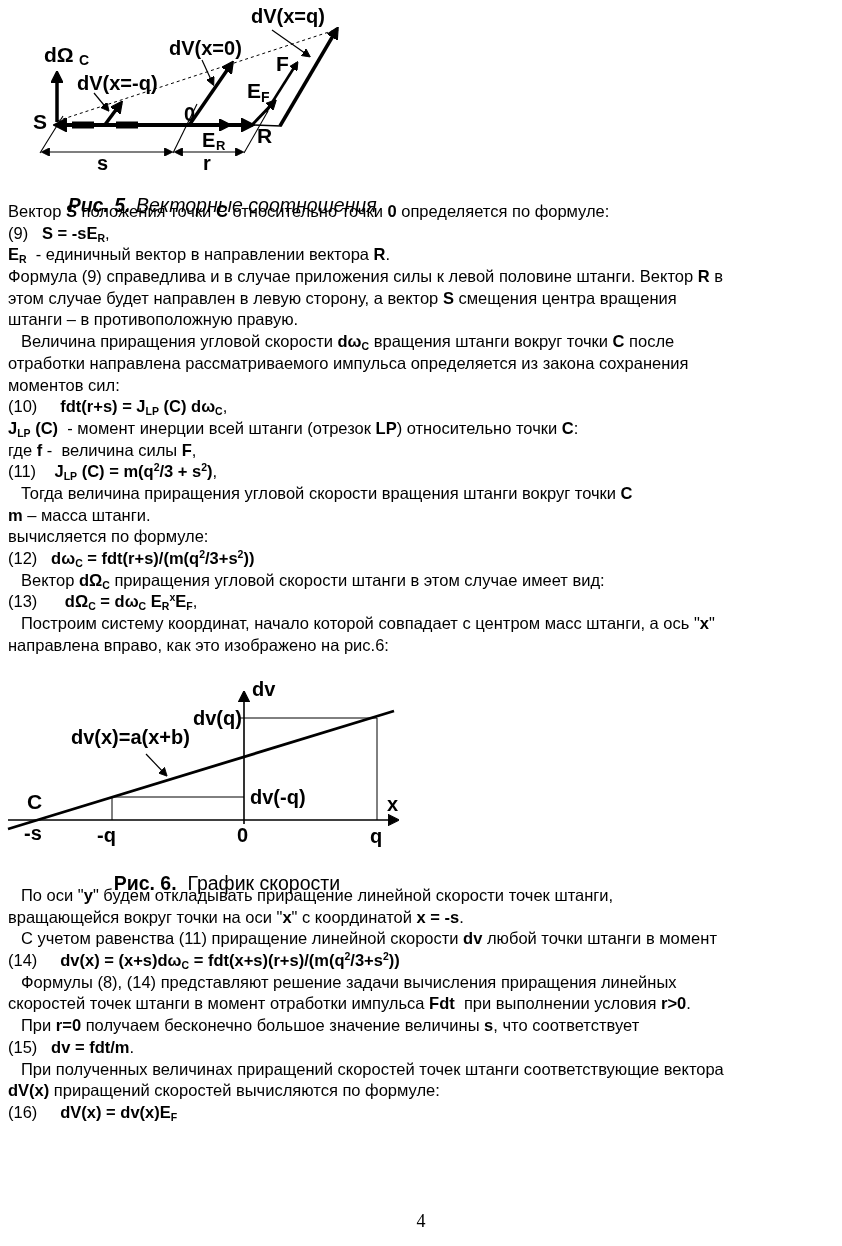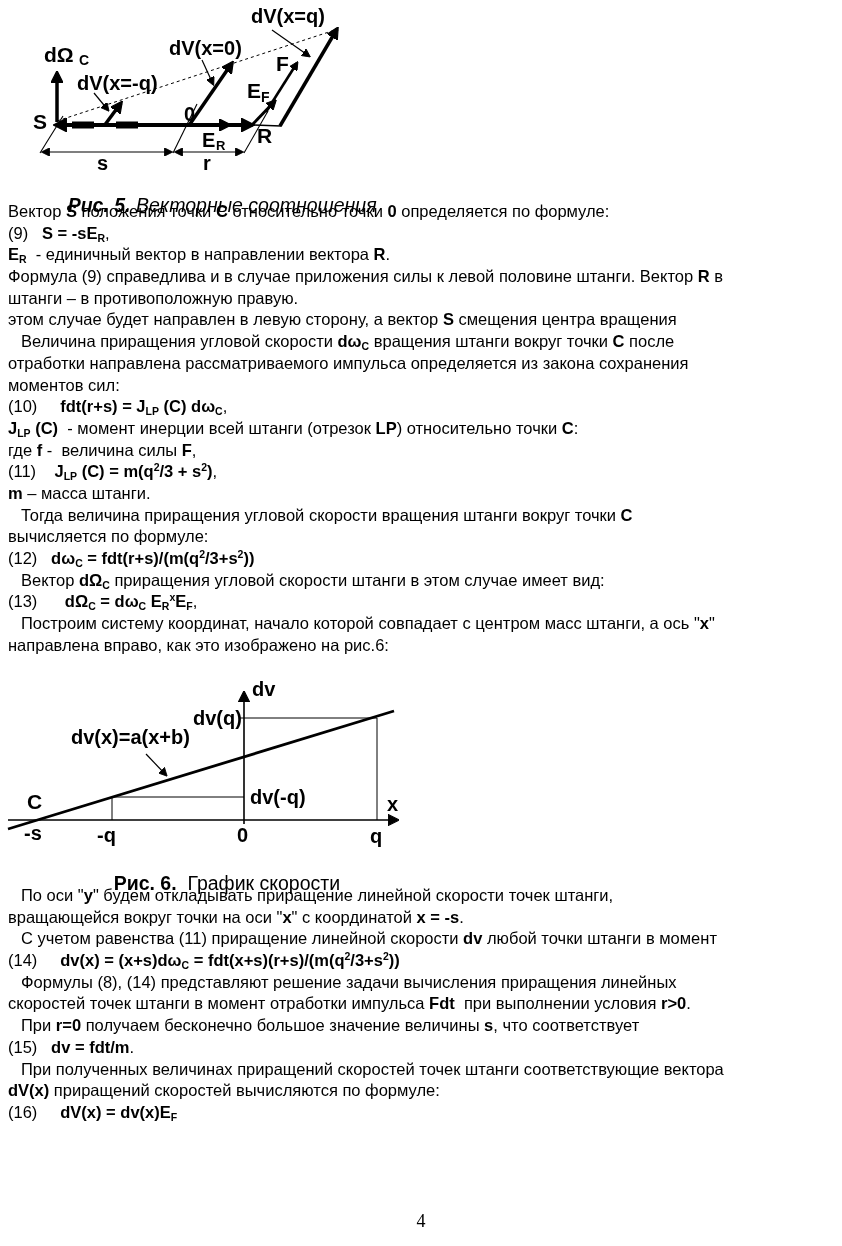--- a/index.html
+++ b/index.html
@@ -83,31 +83,31 @@
 
   <div class="caption" style="left:46px; top:171px;font-style:italic;">
     <span class="b">Рис. 5.</span><span> Векторные соотношения</span>
   </div>
 
   <div class="textblock" style="top:201px;">
       <div class="tline"><span>Вектор </span><span class="b">S</span><span> положения точки </span><span class="b">C</span><span> относительно точки </span><span class="b">0</span><span> определяется по формуле:</span></div>
       <div class="tline"><span>(9)   </span><span class="b">S = -sE</span><sub class="b">R</sub><span>,</span></div>
       <div class="tline"><span class="b">E</span><sub class="b">R</sub><span>  - единичный вектор в направлении вектора </span><span class="b">R</span><span>.</span></div>
       <div class="tline"><span>Формула (9) справедлива и в случае приложения силы к левой половине штанги. Вектор </span><span class="b">R</span><span> в</span></div>
+      <div class="tline"><span>этом случае будет направлен в левую сторону, а вектор </span><span class="b">S</span><span> смещения центра вращения</span></div>
       <div class="tline"><span>штанги – в противоположную правую.</span></div>
-      <div class="tline"><span>этом случае будет направлен в левую сторону, а вектор </span><span class="b">S</span><span> смещения центра вращения</span></div>
       <div class="tline ind"><span>Величина приращения угловой скорости </span><span class="b">dω</span><sub class="b">C</sub><span> вращения штанги вокруг точки </span><span class="b">C</span><span> после</span></div>
       <div class="tline"><span>отработки направлена рассматриваемого импульса определяется из закона сохранения</span></div>
       <div class="tline"><span>моментов сил:</span></div>
       <div class="tline"><span>(10)     </span><span class="b">fdt(r+s) = J</span><sub class="b">LP</sub><span class="b"> (C)</span><span class="b"> dω</span><sub class="b">C</sub><span>,</span></div>
       <div class="tline"><span class="b">J</span><sub class="b">LP</sub><span class="b"> (C)</span><span>  - момент инерции всей штанги (отрезок </span><span class="b">LP</span><span>) относительно точки </span><span class="b">C</span><span>:</span></div>
       <div class="tline"><span>где </span><span class="b">f</span><span> -  величина силы </span><span class="b">F</span><span>,</span></div>
       <div class="tline"><span>(11)    </span><span class="b">J</span><sub class="b">LP</sub><span class="b"> (C)</span><span class="b"> = m(q</span><sup class="b">2</sup><span class="b">/3 + s</span><sup class="b">2</sup><span class="b">)</span><span>,</span></div>
+      <div class="tline ind"><span>Тогда величина приращения угловой скорости вращения штанги вокруг точки </span><span class="b">C</span></div>
       <div class="tline"><span class="b">m</span><span> – масса штанги.</span></div>
-      <div class="tline ind"><span>Тогда величина приращения угловой скорости вращения штанги вокруг точки </span><span class="b">C</span></div>
       <div class="tline"><span>вычисляется по формуле:</span></div>
       <div class="tline"><span>(12)   </span><span class="b">dω</span><sub class="b">C</sub><span class="b"> = fdt(r+s)/(m(q</span><sup class="b">2</sup><span class="b">/3+s</span><sup class="b">2</sup><span class="b">))</span></div>
       <div class="tline ind"><span>Вектор </span><span class="b">dΩ</span><sub class="b">C</sub><span> приращения угловой скорости штанги в этом случае имеет вид:</span></div>
       <div class="tline"><span>(13)      </span><span class="b">dΩ</span><sub class="b">C</sub><span class="b"> = dω</span><sub class="b">C</sub><span class="b"> E</span><sub class="b">R</sub><sup class="b">x</sup><span class="b">E</span><sub class="b">F</sub><span>,</span></div>
       <div class="tline ind"><span>Построим систему координат, начало которой совпадает с центром масс штанги, а ось "</span><span class="b">x</span><span>"</span></div>
       <div class="tline"><span>направлена вправо, как это изображено на рис.6:</span></div>
     </div>
 
   <svg class="fig" style="left:0; top:678px;" width="480" height="172" viewBox="0 0 480 172">
     <defs>

